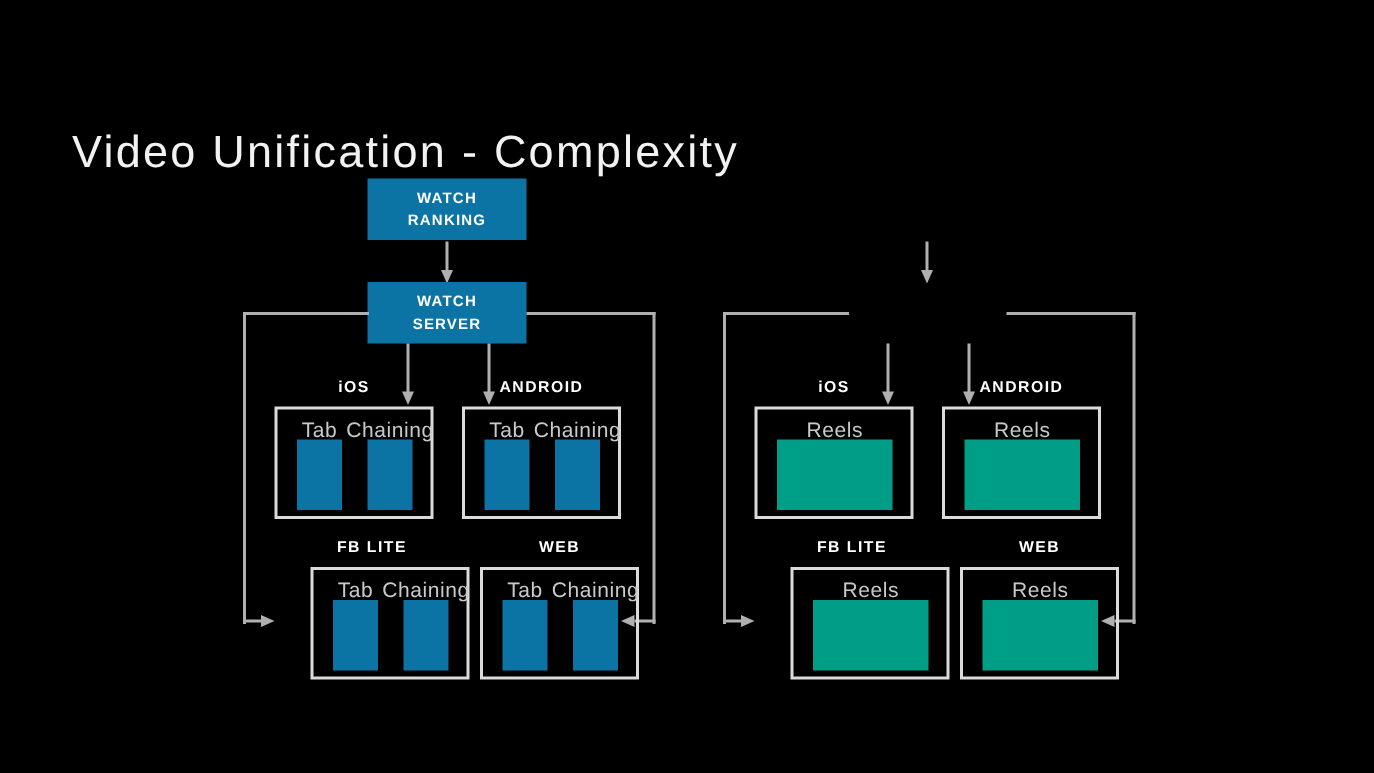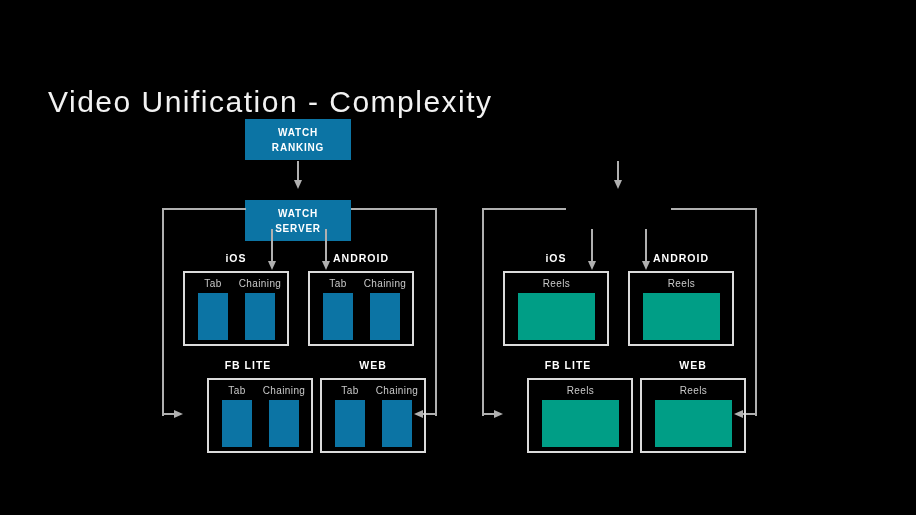--- a/index.html
+++ b/index.html
@@ -32,21 +32,21 @@
     position:absolute; width:106px; height:41px;
     background:var(--accent); color:#fff;
     display:flex; align-items:center; justify-content:center;
     text-align:center;
   }
   .node span {
     display:block; width:80px;
     font-size:10px; font-weight:bold; letter-spacing:0.8px; line-height:1.5;
   }
   .ranking-pos { left:245px; top:119px; }
-  .server-pos  { left:245px; top:200px;justify-content:center; }
+  .server-pos  { left:245px; top:188px;justify-content:center; }
 
   .hl { position:absolute; height:2px; background:var(--line); }
   .vl { position:absolute; width:2px;  background:var(--line); }
   .ah-down  { position:absolute; width:0; height:0;
               border-left:4px solid transparent; border-right:4px solid transparent;
               border-top:9px solid var(--line); }
   .ah-right { position:absolute; width:0; height:0;
               border-top:4px solid transparent; border-bottom:4px solid transparent;
               border-left:9px solid var(--line); }
   .ah-left  { position:absolute; width:0; height:0;
@@ -64,21 +64,21 @@
     white-space:nowrap;
   }
   .platform-box {
     width:106px; height:75px;
     border:2px solid var(--box-border);
     display:flex; padding:5px 0 0 13px; gap:17px;
   }
   .module { display:flex; flex-direction:column; align-items:center; width:30px; }
   #reels-diagram .module { width:77px; }
   .module-label {
-    font-size:10px; color:var(--label-muted); letter-spacing:0.4px;
+    font-size:14px; color:var(--label-muted); letter-spacing:0.4px;
     height:11px; margin-bottom:4px; white-space:nowrap;text-align:right;
   }
   .module-rect { width:100%; height:47px; background:var(--accent); }
 </style>
 </head>
 <body>
 
 <h1 class="title">Video Unification - Complexity</h1>
 
 <div class="diagram" id="watch-diagram">

